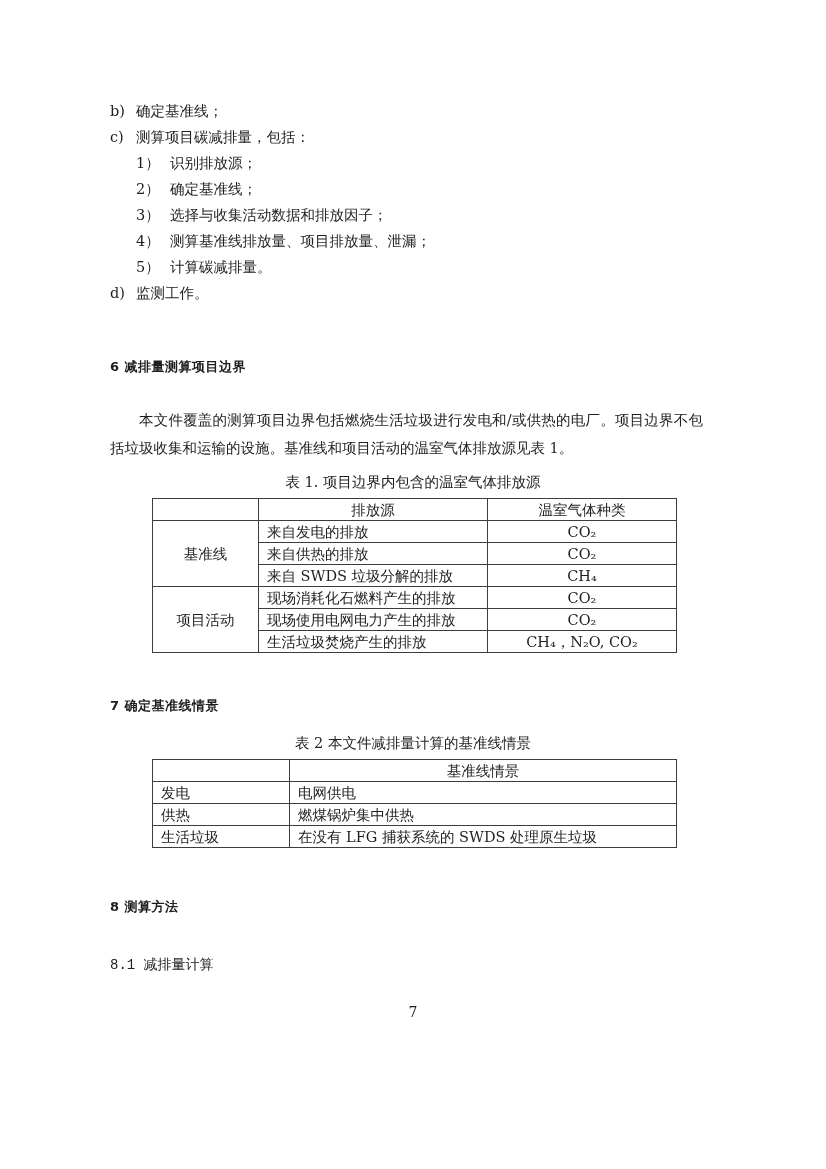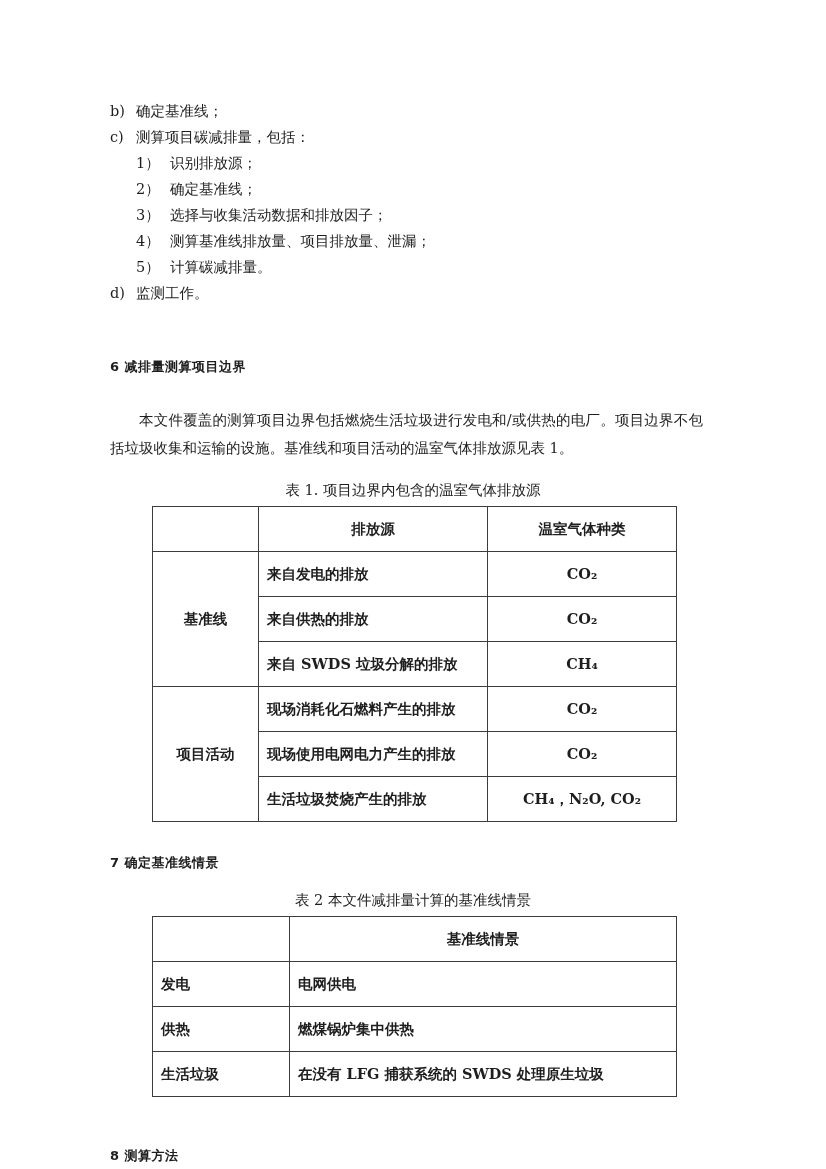--- a/index.html
+++ b/index.html
@@ -31,39 +31,38 @@
     letter-spacing: 0.5px;
   }
   .body-para {
     margin: 28px 13px 0 0;
     font-size: 14.5px;
     line-height: 28px;
     text-align: justify;
     text-indent: 2em;
   }
   .table-caption {
-    margin-top: 18px;
+    margin-top: 10px;
     text-align: center;
     font-size: 14.5px;
     line-height: 20px;
   }
   table.doc-table {
     border-collapse: collapse;
     margin: 6px 0 0 42px;
     font-size: 14.5px;
     table-layout: fixed;
   }
   table.doc-table td {
     border: 1px solid #3c3c3c;
     height: 22px;
-    padding: 12px 8px;
+    padding: 0 8px;
     line-height: 20px;
     overflow: hidden;
     white-space: nowrap;
-    font-weight: bold;
   }
   td.c { text-align: center; }
   td.l { text-align: left; }
   .sub-heading {
     margin-top: 36px;
     font-size: 14px;
     line-height: 22px;
     font-family: Liberation Mono, monospace;
   }
   .page-number {
@@ -150,21 +149,21 @@
         <td class="l">现场使用电网电力产生的排放</td>
         <td class="c">CO₂</td>
       </tr>
       <tr>
         <td class="l">生活垃圾焚烧产生的排放</td>
         <td class="c">CH₄，N₂O, CO₂</td>
       </tr>
     </tbody>
   </table>
 
-  <h2 class="section-heading" style="margin-top:30px">7 确定基准线情景</h2>
+  <h2 class="section-heading" style="margin-top:42px">7 确定基准线情景</h2>
 
   <div class="table-caption" style="margin-top:16px">表 2 本文件减排量计算的基准线情景</div>
   <table class="doc-table">
     <colgroup>
         <col style="width:137px">
         <col style="width:387px">
       </colgroup>
     <tbody>
       <tr>
         <td class="l"></td>

